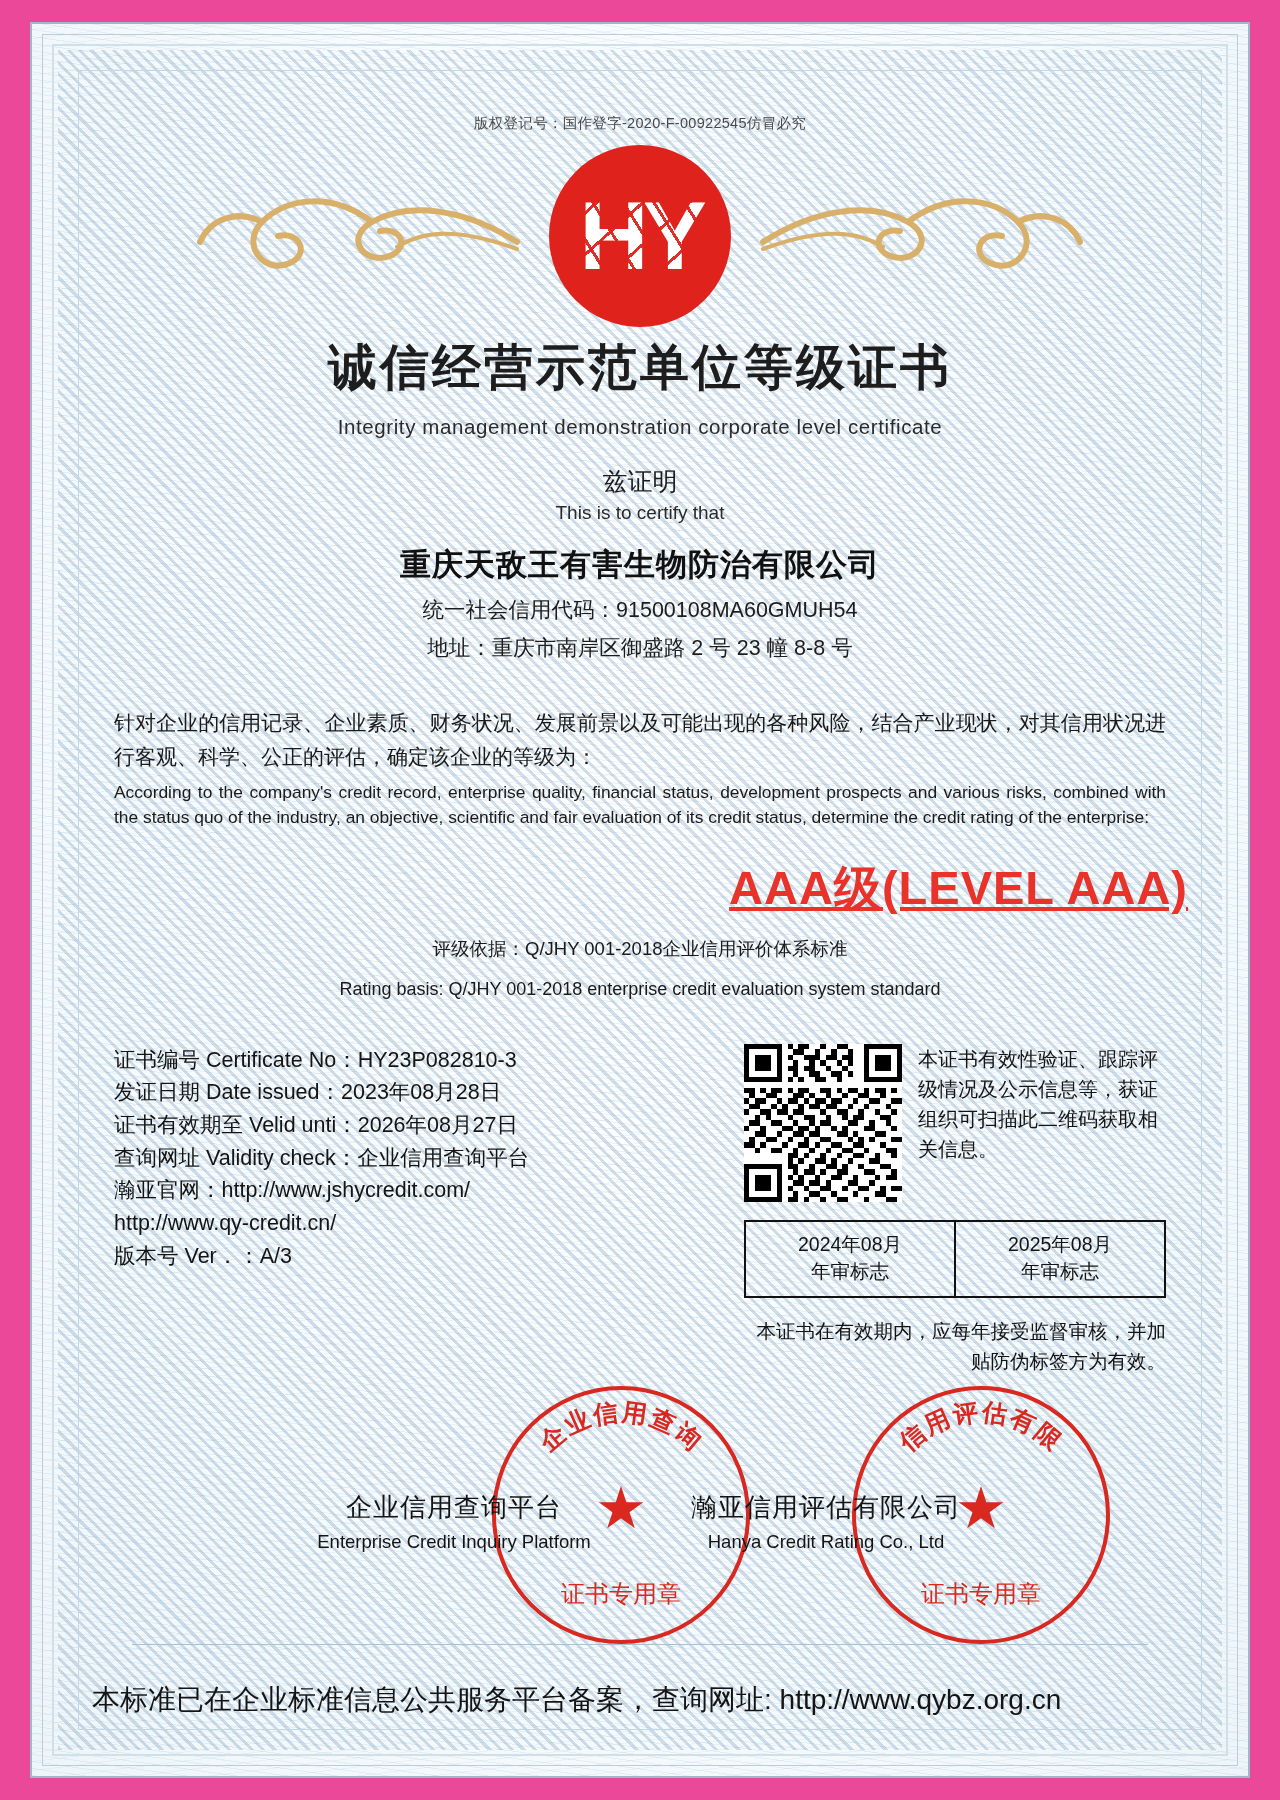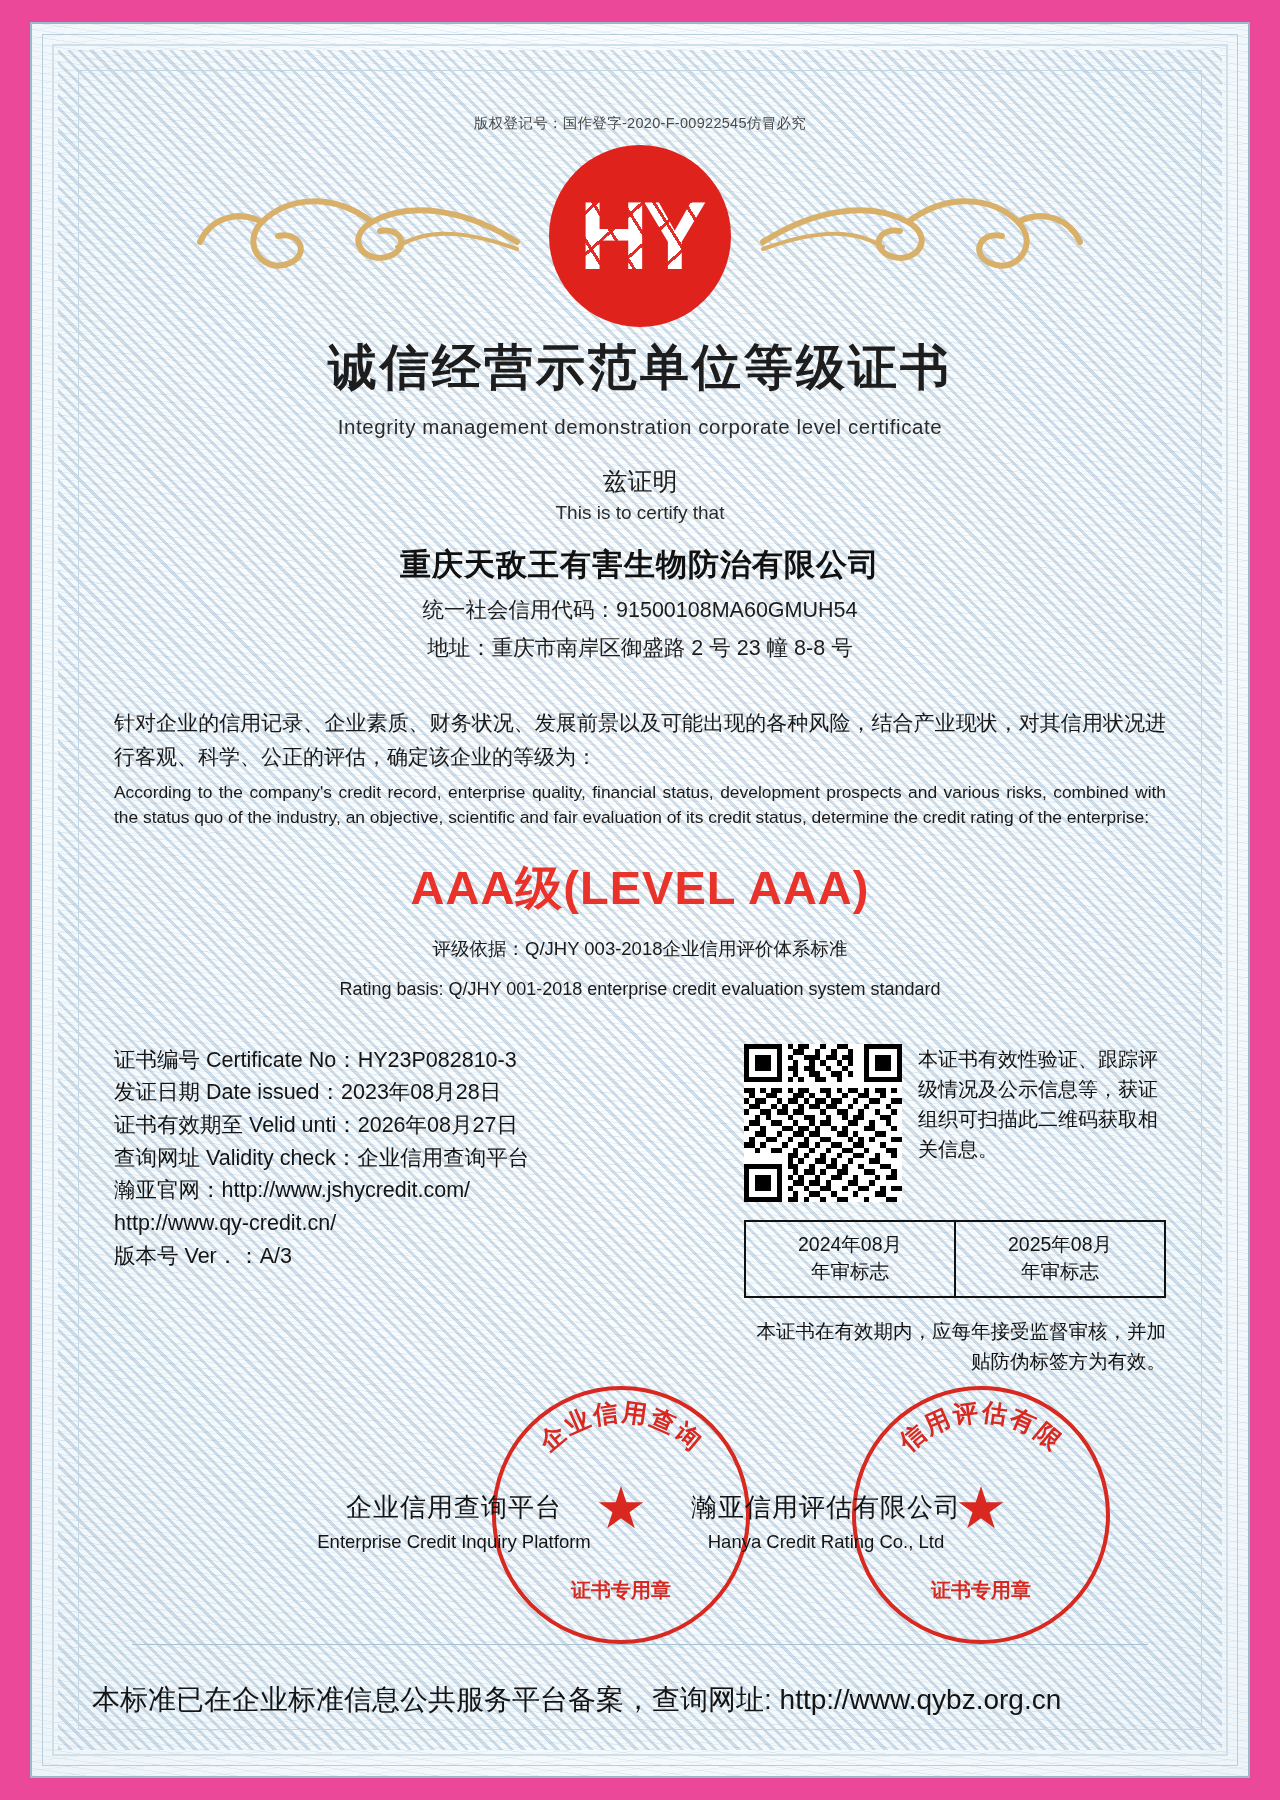--- a/index.html
+++ b/index.html
@@ -178,26 +178,27 @@
   }
   .para-en{
     font-size:17.4px;
     line-height:1.45;
     color:#1a1a1a;
     margin-top:6px;
     text-align:justify;
   }
 
   .level{
-    text-align:center;
+    text-align:right;
     font-size:47px;
     font-weight:bold;
     color:#e8322a;
     margin-top:26px;
     letter-spacing:1px;
+    text-decoration:underline;
   }
   .basis-cn{
     text-align:center;
     font-size:18.5px;
     color:#1a1a1a;
     margin-top:16px;
   }
   .basis-en{
     text-align:center;
     font-size:18px;
@@ -286,24 +287,24 @@
   }
   .seal .arc text{
     fill:#d8281f;
     font-size:25px;
     font-family:"Liberation Sans", sans-serif;
     font-weight:bold;
     letter-spacing:2px;
   }
   .seal .sub{
     position:absolute;
-    left:50%;bottom:36px;
+    left:50%;bottom:30px;
     transform:translateX(-50%);
-    font-size:20px;
-    font-weight:bold;
+    font-size:24px;
+    font-weight:normal;
     white-space:nowrap;
   }
   .org-names{
     position:absolute;
     left:0;right:0;top:86px;
     display:flex;
     justify-content:center;
     gap:42px;
   }
   .org{
@@ -371,21 +372,21 @@
       <div class="company">重庆天敌王有害生物防治有限公司</div>
       <div class="credit-code">统一社会信用代码：91500108MA60GMUH54</div>
       <div class="address">地址：重庆市南岸区御盛路 2 号 23 幢 8-8 号</div>
 
       <div class="para">
         <div class="para-cn">针对企业的信用记录、企业素质、财务状况、发展前景以及可能出现的各种风险，结合产业现状，对其信用状况进行客观、科学、公正的评估，确定该企业的等级为：</div>
         <div class="para-en">According to the company's credit record, enterprise quality, financial status, development prospects and various risks, combined with the status quo of the industry, an objective, scientific and fair evaluation of its credit status, determine the credit rating of the enterprise:</div>
       </div>
 
       <div class="level">AAA级(LEVEL AAA)</div>
-      <div class="basis-cn">评级依据：Q/JHY 003-2018企业信用评价体系标准</div>
+      <div class="basis-cn">评级依据：Q/JHY 001-2018企业信用评价体系标准</div>
       <div class="basis-en">Rating basis: Q/JHY 001-2018 enterprise credit evaluation system standard</div>
 
       <div class="details">
         <div class="left-col">
           <div class="d-line">证书编号 Certificate No：HY23P082810-3</div>
           <div class="d-line">发证日期 Date issued：2023年08月28日</div>
           <div class="d-line">证书有效期至 Velid unti：2026年08月27日</div>
           <div class="d-line">查询网址 Validity check：企业信用查询平台</div>
           <div class="d-line">瀚亚官网：http://www.jshycredit.com/</div>
           <div class="d-line">http://www.qy-credit.cn/</div>

